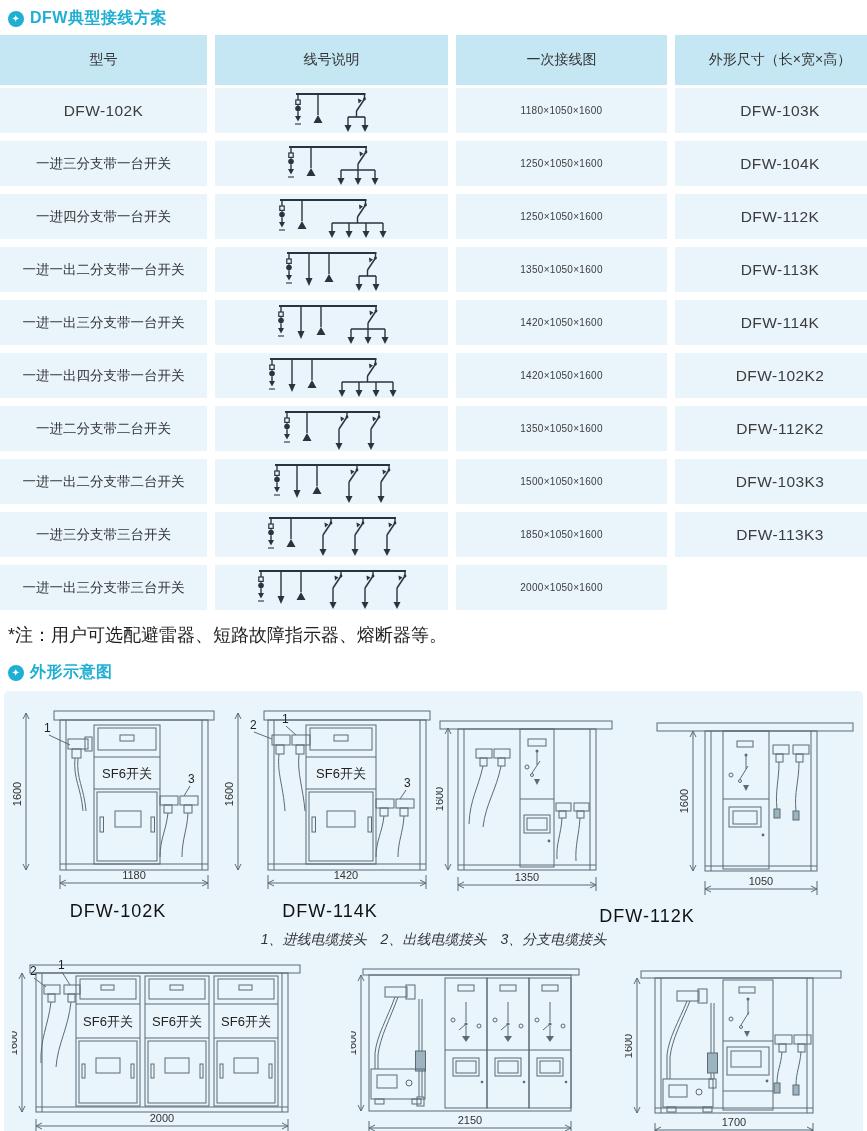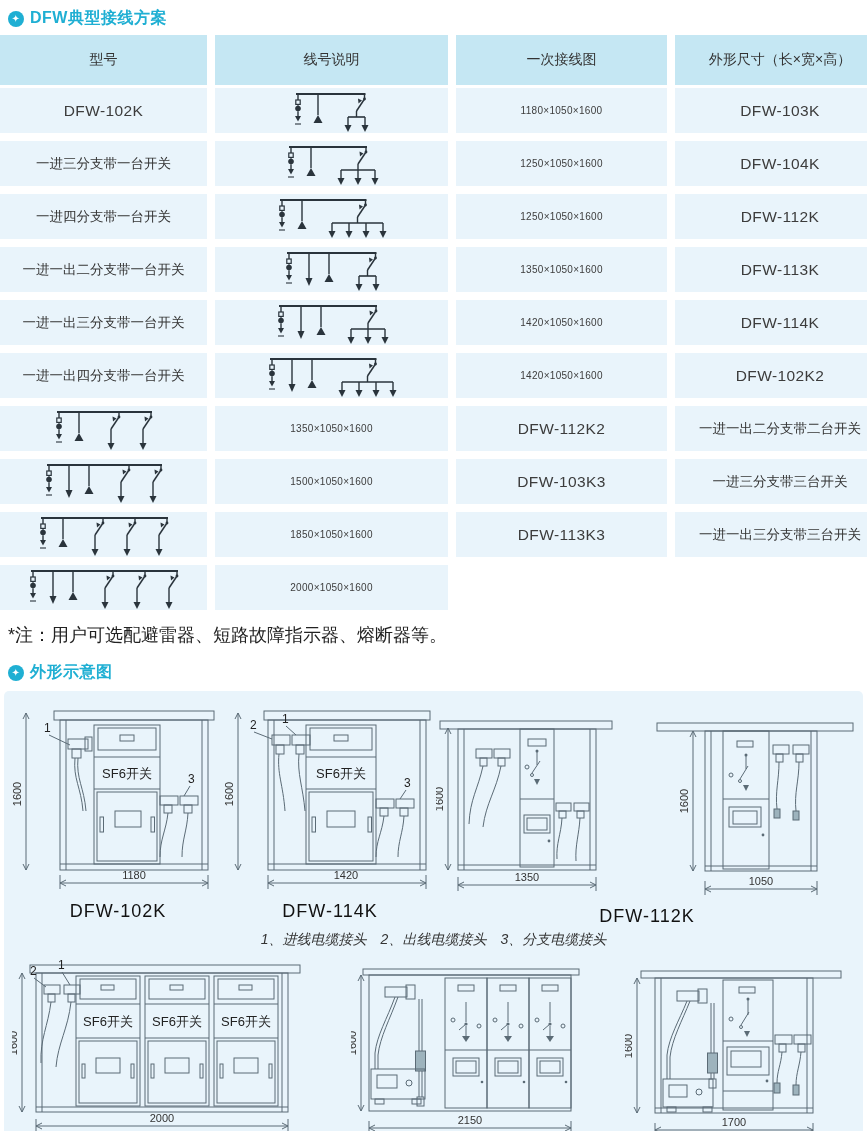--- a/index.html
+++ b/index.html
@@ -222,20 +222,21 @@
         <line x1="99" y1="29" x2="99" y2="37" stroke="#2a343c" stroke-width="1.4"></line>
         <polygon points="95.5,37 102.5,37 99,44" fill="#2a343c"></polygon>
         <line x1="116" y1="29" x2="116" y2="37" stroke="#2a343c" stroke-width="1.4"></line>
         <polygon points="112.5,37 119.5,37 116,44" fill="#2a343c"></polygon>
         <line x1="133" y1="29" x2="133" y2="37" stroke="#2a343c" stroke-width="1.4"></line>
         <polygon points="129.5,37 136.5,37 133,44" fill="#2a343c"></polygon>
       </svg>
     </div>
     <div class="c size">1420×1050×1600</div>
     <div class="c model">DFW-102K2</div>
+    <div class="c desc">一进二分支带二台开关</div>
     <div class="c diag">
       <svg xmlns="http://www.w3.org/2000/svg" width="113" height="46" viewBox="0 0 113 46">
         <line x1="10" y1="6" x2="105" y2="6" stroke="#2a343c" stroke-width="1.8"></line>
         <line x1="12" y1="6" x2="12" y2="12" stroke="#2a343c" stroke-width="1.4"></line>
         <rect x="9.8" y="12" width="4.4" height="4.4" fill="none" stroke="#2a343c" stroke-width="1.2"></rect>
         <line x1="12" y1="16.4" x2="12" y2="17.7" stroke="#2a343c" stroke-width="1.4"></line>
         <circle cx="12" cy="20.5" r="2.8" fill="#2a343c"></circle>
         <line x1="12" y1="23.3" x2="12" y2="28" stroke="#2a343c" stroke-width="1.4"></line>
         <polygon points="9,28 15,28 12,33.5" fill="#2a343c"></polygon>
         <line x1="9" y1="36" x2="15" y2="36" stroke="#2a343c" stroke-width="1.1"></line>

